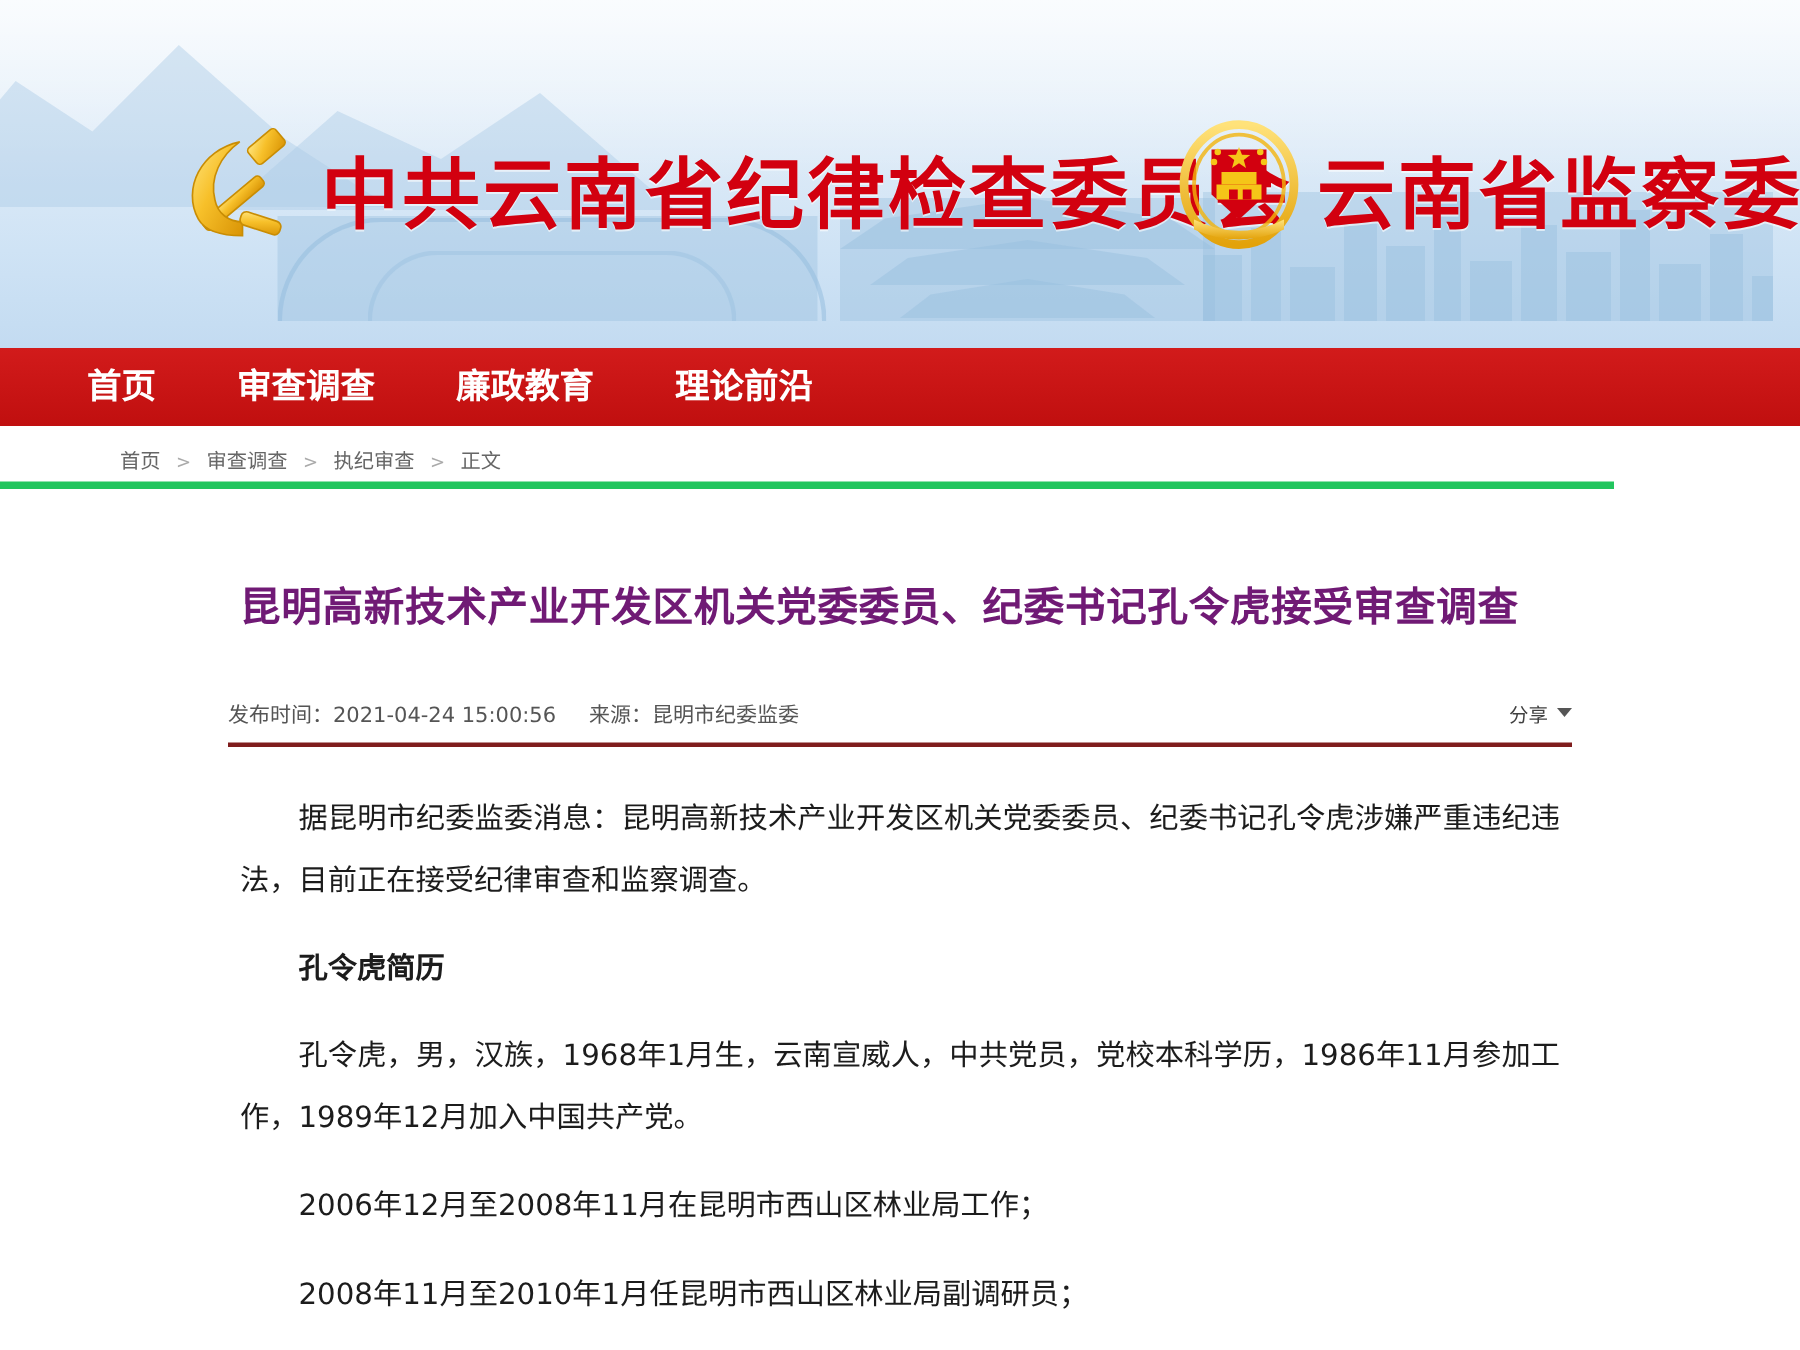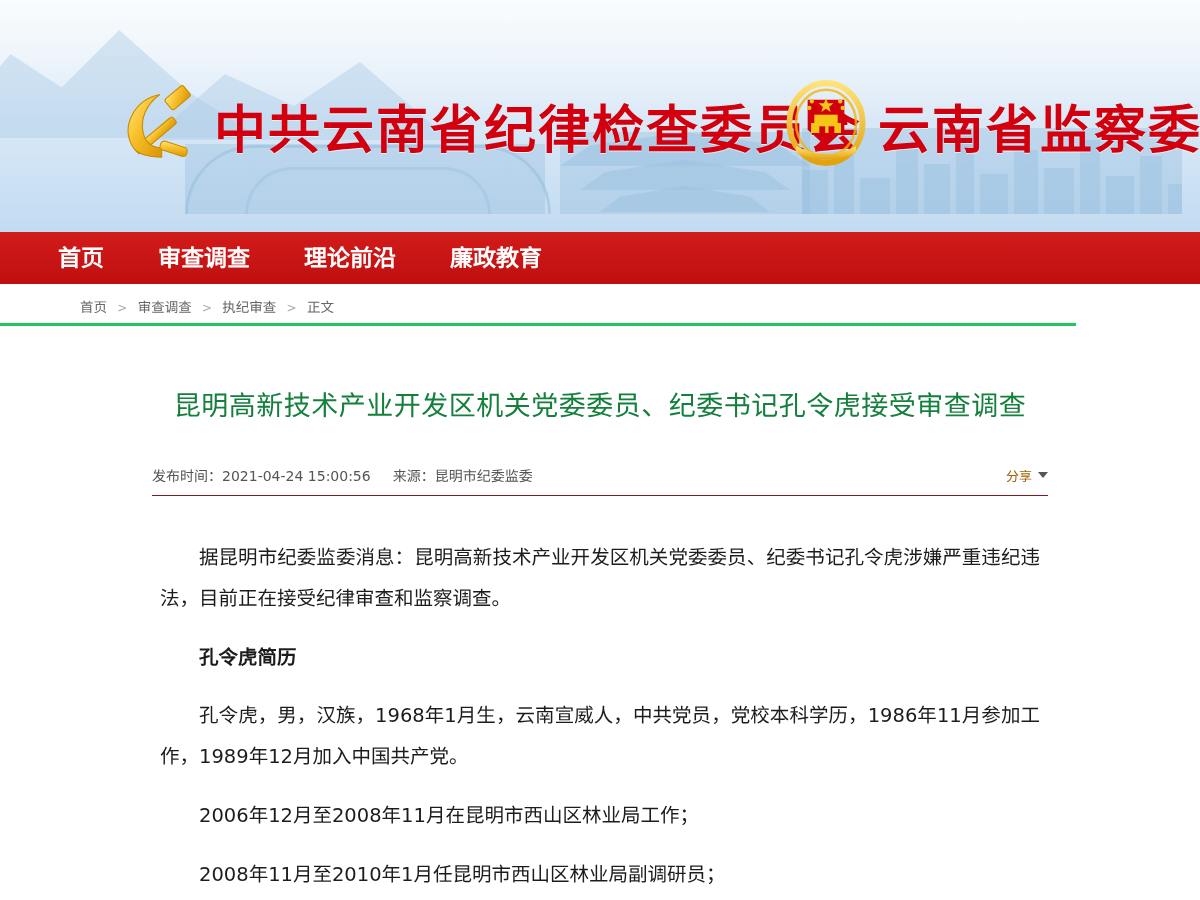--- a/index.html
+++ b/index.html
@@ -103,75 +103,74 @@
     font-family: "DejaVu Sans", "Liberation Sans", sans-serif;
     padding: 0 27px;
     white-space: nowrap;
     line-height: 52px;
   }
   .nav a:first-child { padding-left: 18px; }
 
   
   .crumb-wrap {
     width: 1076px; background: #ffffff;
-    border-bottom: 3px solid #22c55e;
+    border-bottom: 5px solid #22c55e;
     height: 42px;
   }
   .crumb {
     padding: 12px 0 0 80px;
     font-size: 13.5px; color: #666;
     font-family: "DejaVu Sans", "Liberation Sans", sans-serif;
   }
   .crumb a { color: #666; text-decoration: none; }
   .crumb .sep { color: #aaa; margin: 0 6px; font-size: 12px; }
 
   
   .article {
     width: 1200px;
     padding: 0 160px;
   }
   .headline {
-    text-align: center;
-    font-size: 27px; font-weight: normal; color: #15803d;
+    font-size: 27px; font-weight: bold; color: #701a75;
     font-family: "DejaVu Sans", "Liberation Sans", sans-serif;
     line-height: 1.5;
     padding: 42px 0 0 0;
     letter-spacing: 0.5px;
   }
   .meta-row {
     display: flex; align-items: flex-end; justify-content: space-between;
     padding: 20px 0 10px 0;
-    border-bottom: 1px solid #7f1d1d;
+    border-bottom: 3px solid #7f1d1d;
     margin: 0 -8px;
   }
   .meta-left {
     font-size: 14px; color: #555;
     font-family: "DejaVu Sans", "Liberation Sans", sans-serif;
   }
   .meta-left .gap { display: inline-block; width: 22px; }
   .meta-right {
-    font-size: 13px; color: #a16207;
+    font-size: 13px; color: #404040;
     font-family: "DejaVu Sans", "Liberation Sans", sans-serif;
     display: flex; align-items: center; gap: 6px;
   }
   .caret {
     display: inline-block; width: 0; height: 0;
     border-left: 5px solid transparent;
     border-right: 5px solid transparent;
     border-top: 6px solid #555;
   }
   .body-text {
     padding-top: 26px;
     font-size: 19.5px;
     line-height: 2.1;
     color: #1c1c1c;
     font-family: "DejaVu Sans", "Liberation Sans", sans-serif;
     text-align: justify;
   }
-  .body-text p { margin: 16px 0 18px 0; text-indent: 2em; }
+  .body-text p { margin: 2px 0 18px 0; text-indent: 2em; }
   .body-text p.sub-head { font-weight: bold; }
 </style>
 </head>
 <body>
 
 <div class="banner">
   <div class="sky-glow"></div>
   <div class="mtn mtn1"></div>
   <div class="mtn mtn2"></div>
 
@@ -249,22 +248,22 @@
       <path d="M14,82 Q50,100 86,82 L86,90 Q50,106 14,90 Z" fill="url(#goldg2)"></path>
     </svg>
   </div>
 
   <div class="title-sub">云南省监察委员会</div>
 </div>
 
 <div class="nav">
   <a href="#">首页</a>
   <a href="#">审查调查</a>
+  <a href="#">廉政教育</a>
   <a href="#">理论前沿</a>
-  <a href="#">廉政教育</a>
 </div>
 
 <div class="crumb-wrap">
   <div class="crumb">
     <a href="#">首页</a>
     <span class="sep">&gt;</span>
     <a href="#">审查调查</a>
     <span class="sep">&gt;</span>
     <a href="#">执纪审查</a>
     <span class="sep">&gt;</span>

